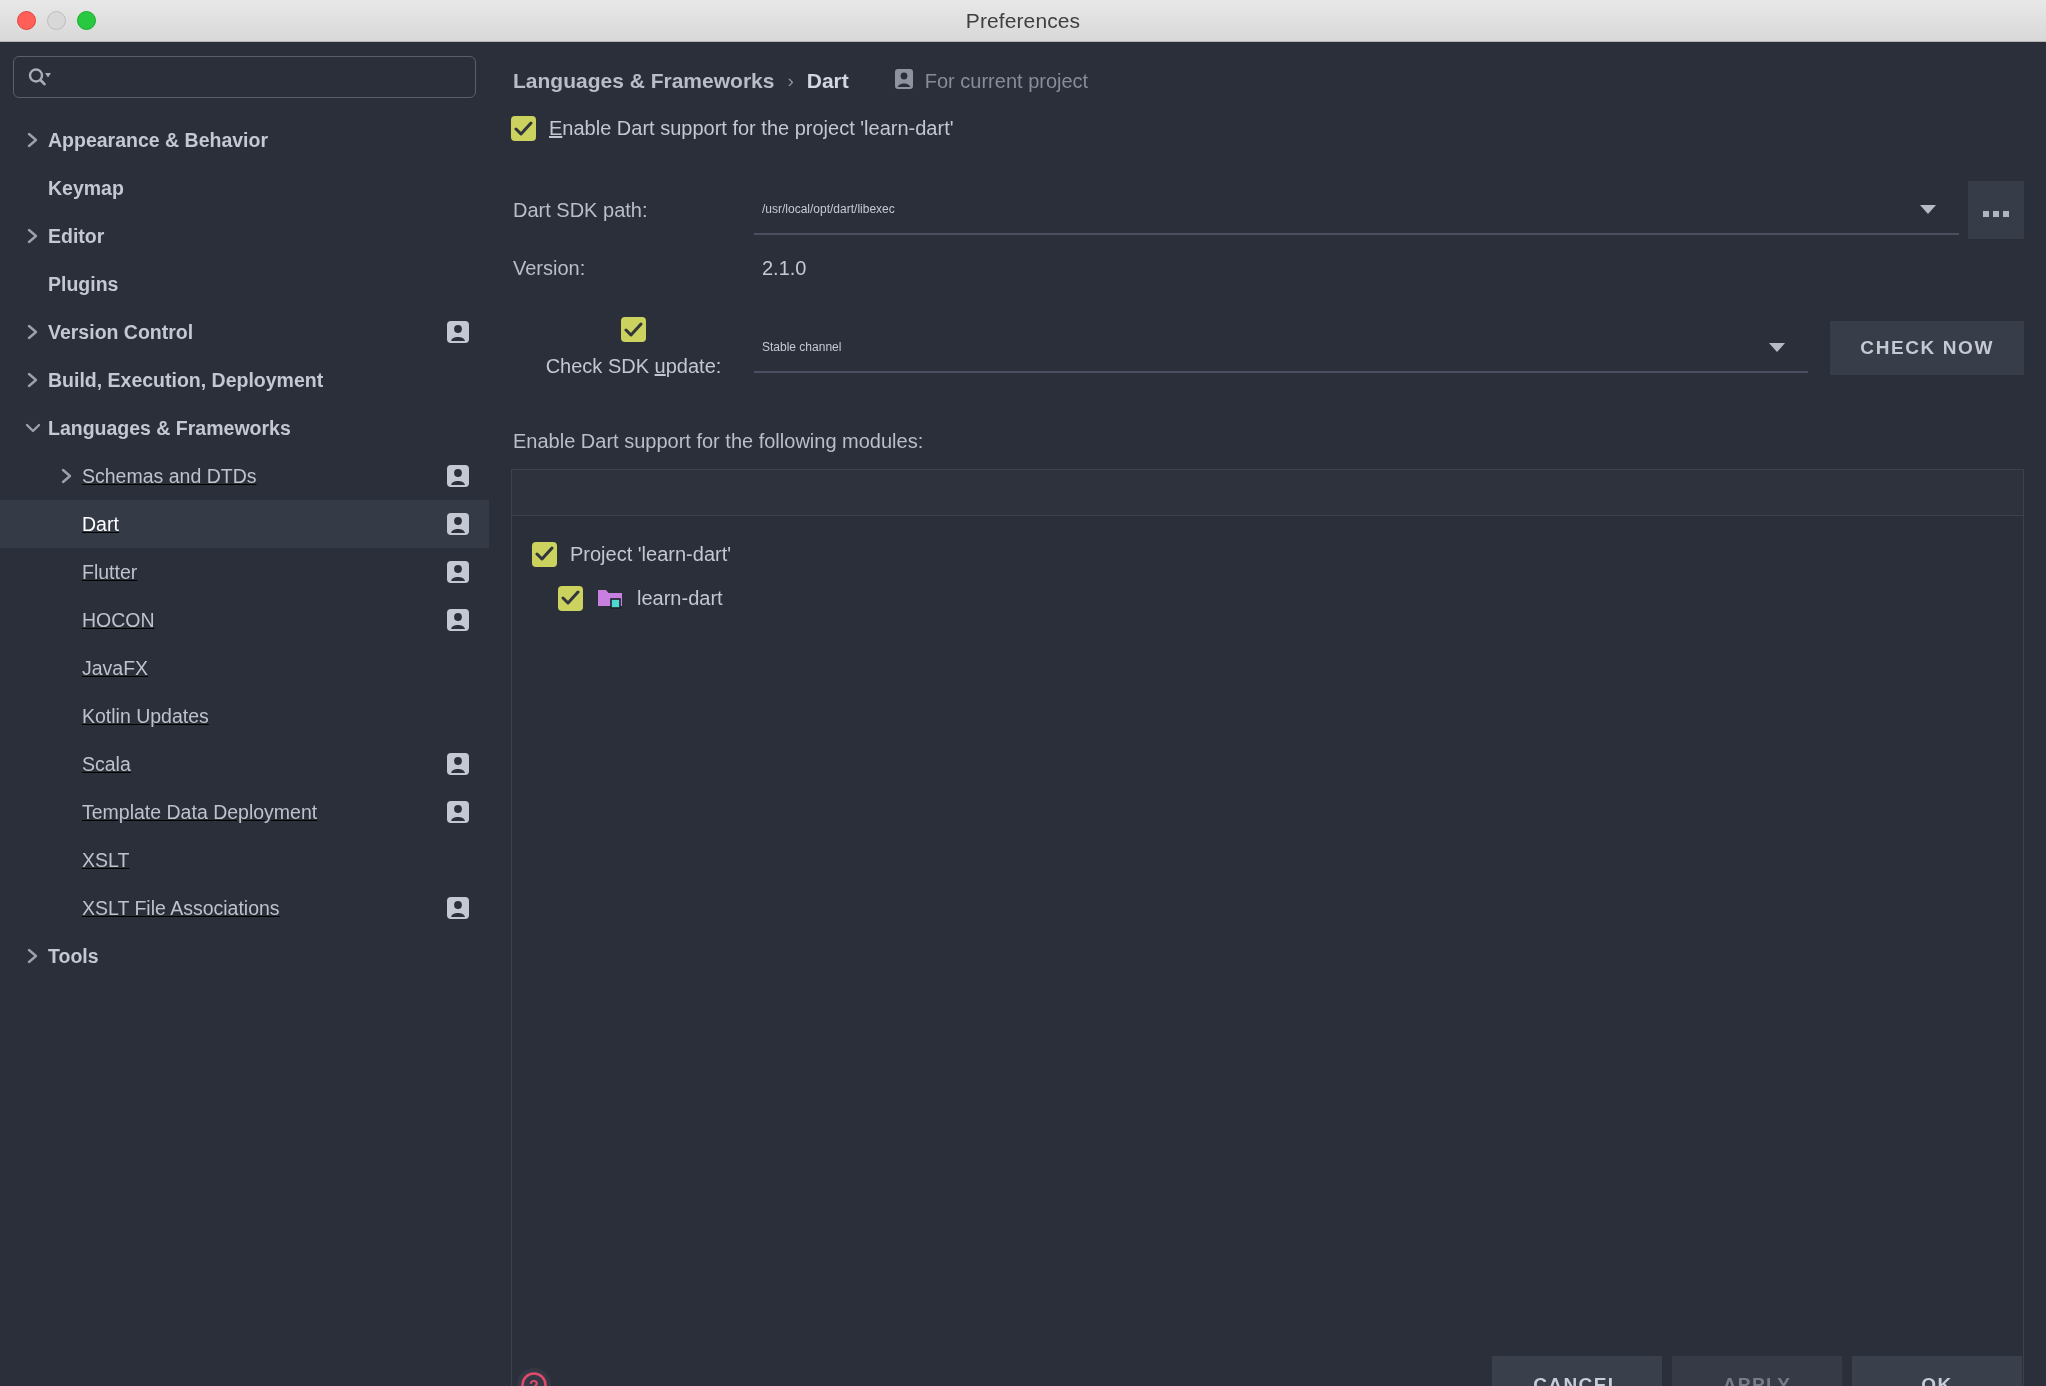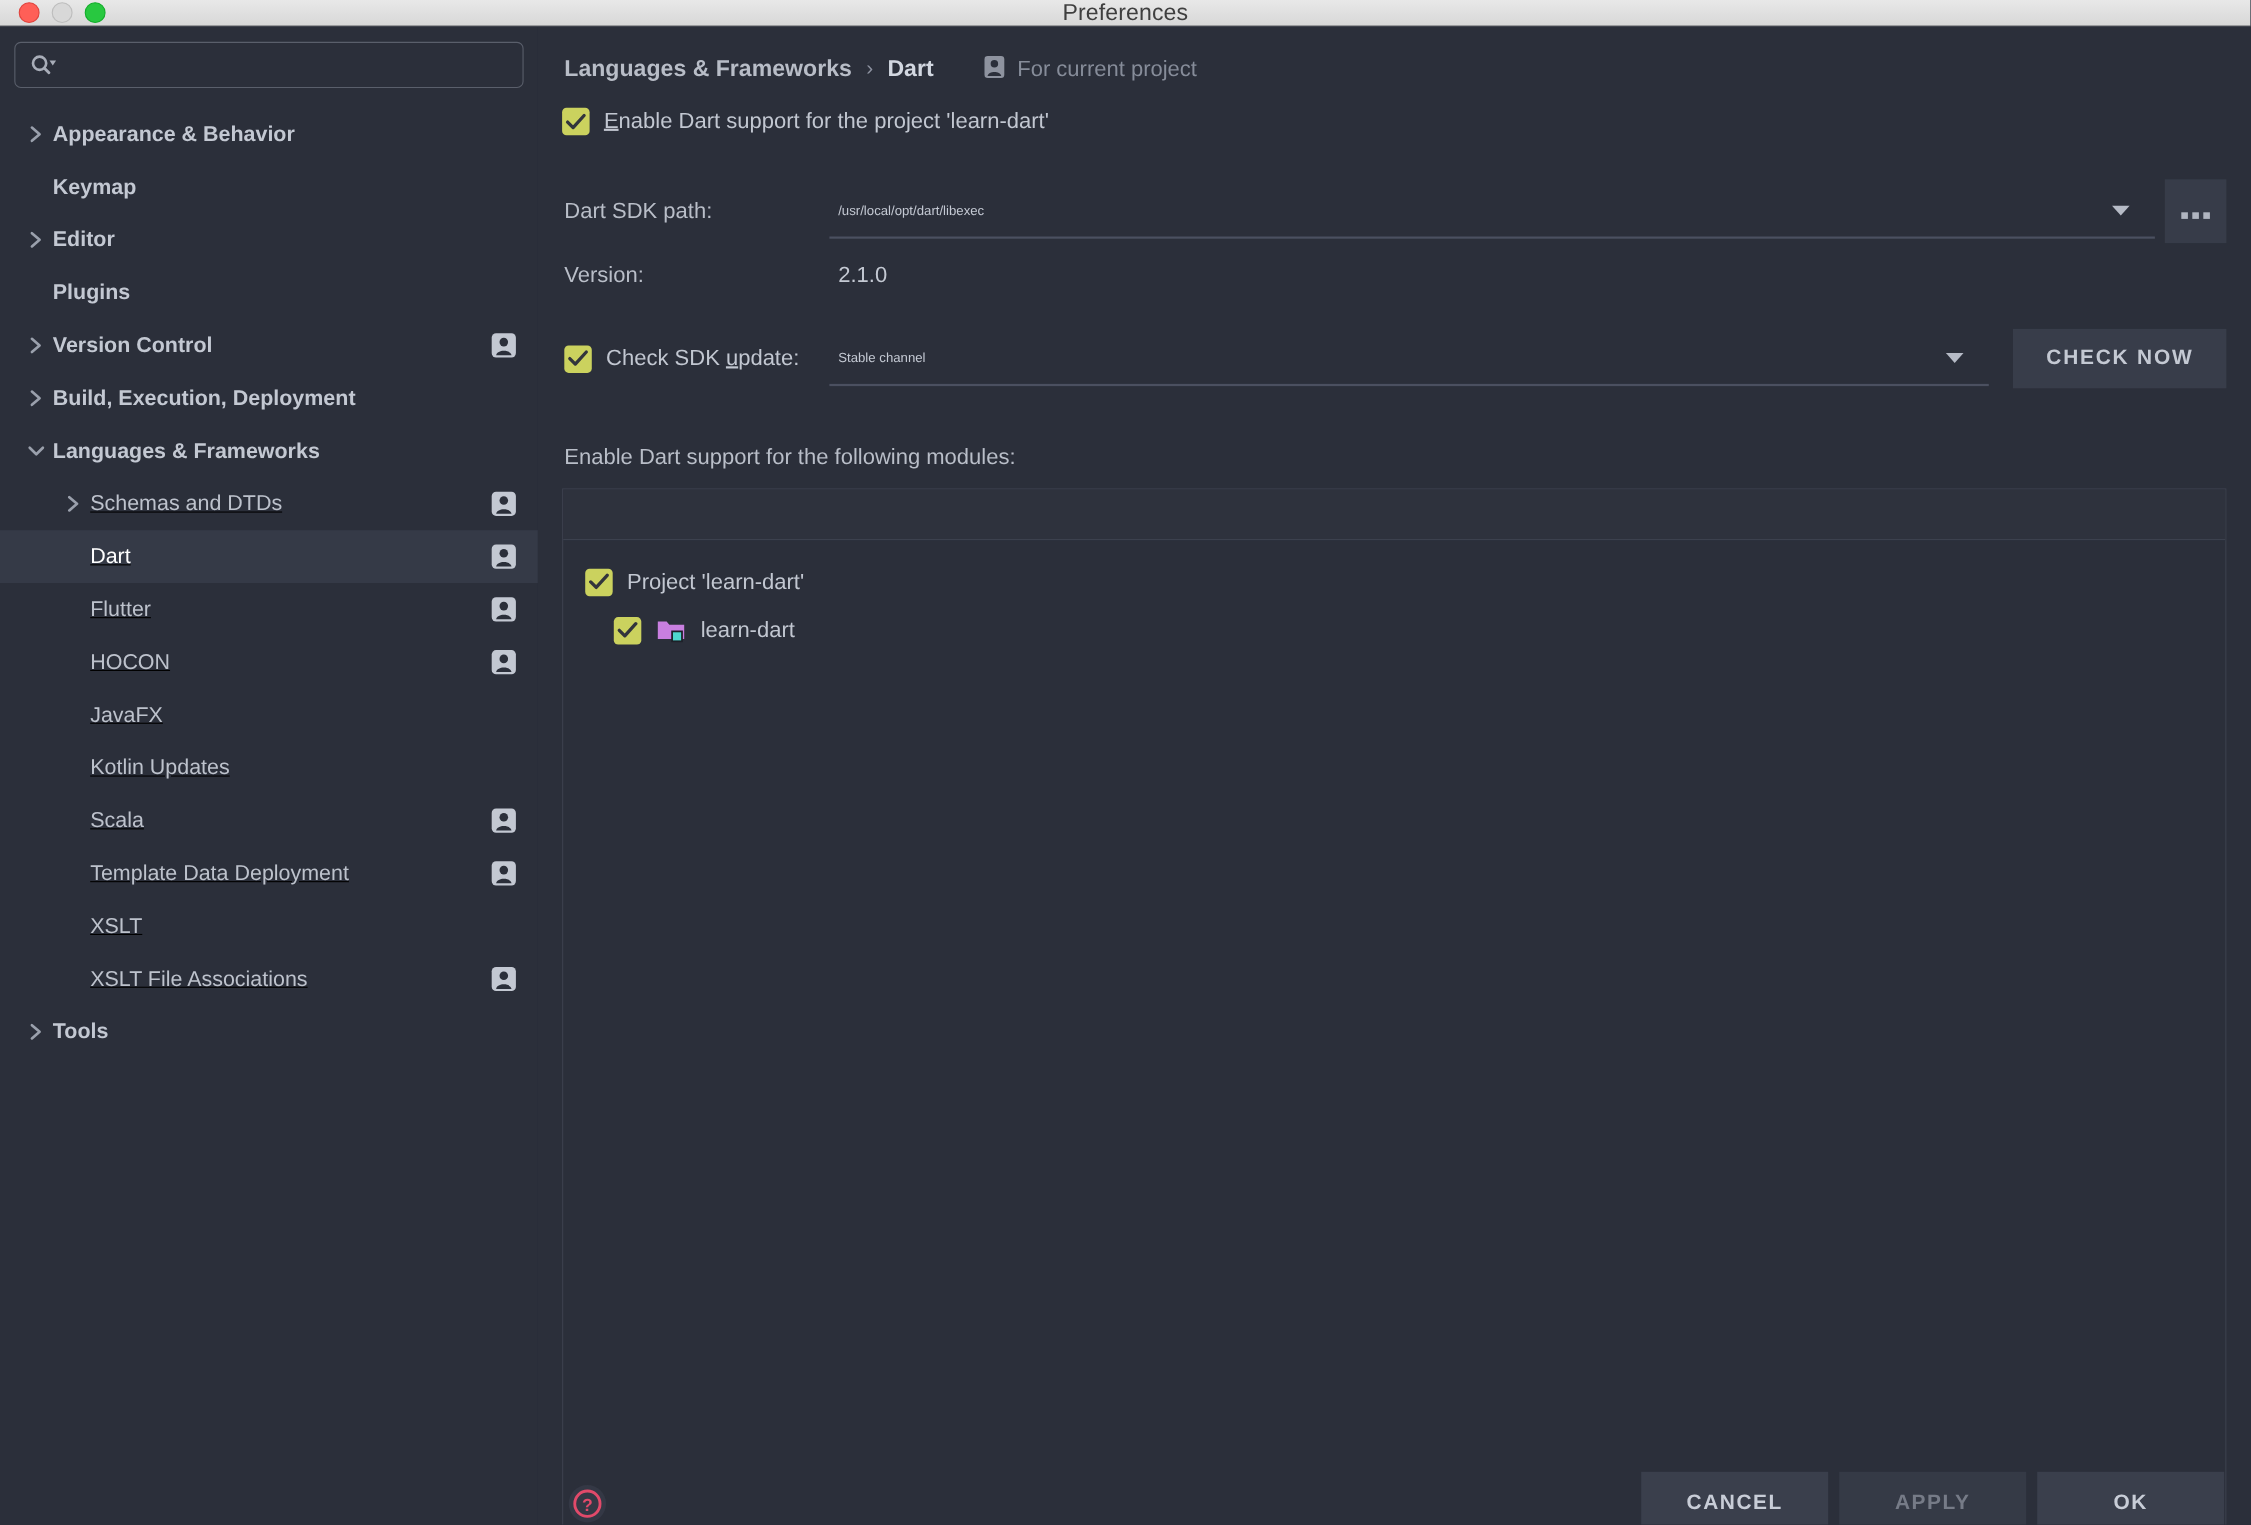--- a/index.html
+++ b/index.html
@@ -6,21 +6,21 @@
   html, body {
     width: 2046px; height: 1386px;
     font-family: "Liberation Sans", sans-serif;
     background: #2b2f3a;
     overflow: hidden;
   }
 
   
   .titlebar {
     position: relative;
-    height: 24px;
+    height: 42px;
     background: linear-gradient(to bottom, #e8e8e8 0%, #d8d8d8 100%);
     border-bottom: 1px solid #b4b4b4;
     display: flex; align-items: center;
   }
   .traffic { display: flex; gap: 11px; margin-left: 17px; }
   .light { width: 19px; height: 19px; border-radius: 50%; }
   .light.red    { background: #ff5f57; border: 1px solid #e0443e; }
   .light.yellow { background: #d8d8d8; border: 1px solid #bdbdbd; }
   .light.green  { background: #28c840; border: 1px solid #13ae2b; }
   .window-title {
@@ -133,21 +133,21 @@
     width: 56px; height: 58px; min-width: 56px;
     background: #373c49;
     display: flex; align-items: center; justify-content: center;
     margin-left: 9px;
     cursor: default;
   }
   .browse-dots { font-size: 22px; color: #b0b5c0; letter-spacing: 2px; line-height: 0.5; }
   .static-value { font-size: 20px; color: #c4c9d3; padding-left: 8px; }
 
   .sdkupdate-row { display: flex; align-items: center; margin-top: 20px; }
-  .sdkupdate-check { display: flex; align-items: center; gap: 13px; width: 243px; min-width: 243px; padding-left: 2px; }
+  .sdkupdate-check { display: flex; align-items: center; gap: 13px; width: 243px; min-width: 243px; padding-left: 2px; flex-direction: column; }
   .check-now-btn {
     margin-left: 22px;
     background: #383d4a;
     height: 54px;
     padding: 0 30px;
     display: flex; align-items: center; justify-content: center;
     font-size: 19px; font-weight: bold; letter-spacing: 1.6px;
     color: #c4c9d3;
     cursor: default;
   }

